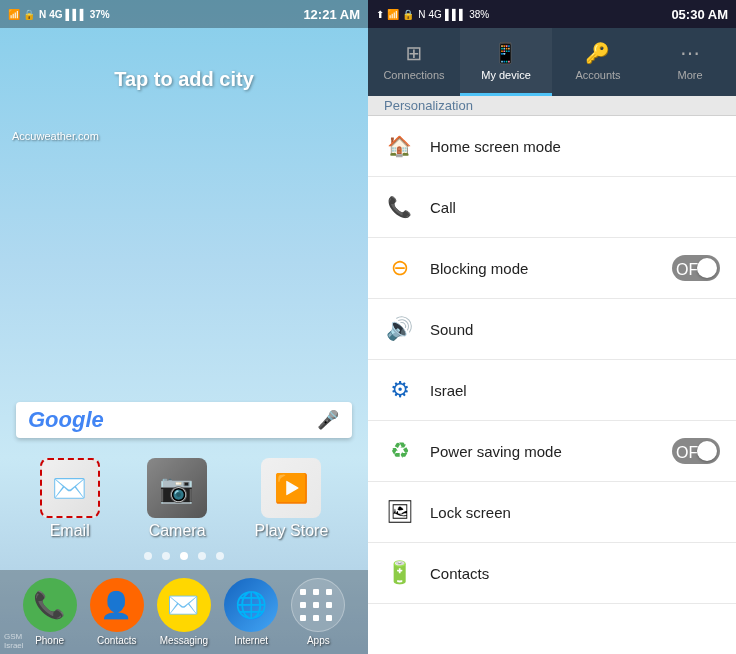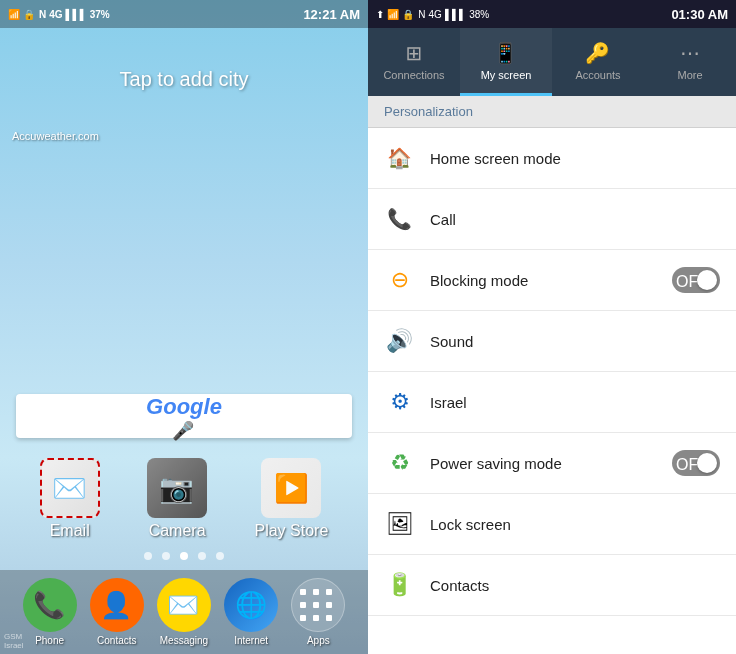--- a/index.html
+++ b/index.html
@@ -49,46 +49,45 @@
     .weather-section {
       flex: 1;
       display: flex;
       flex-direction: column;
       align-items: center;
       padding-top: 40px;
     }
     .tap-to-add {
       color: white;
       font-size: 20px;
-      font-weight: normal;
+      font-weight: bold;
       text-shadow: 1px 1px 3px rgba(0,0,0,0.4);
       margin-bottom: 60px;
       text-align: center;
     }
     .accuweather {
       position: absolute;
       left: 12px;
       top: 130px;
       color: white;
       font-size: 11px;
       text-shadow: 1px 1px 2px rgba(0,0,0,0.5);
     }
 
     
     .google-bar {
       margin: 0 16px;
       background: white;
       border-radius: 4px;
-      height: 44px;
+      height: 36px;
       display: flex;
       align-items: center;
       padding: 0 12px;
       margin-bottom: 20px;
       box-shadow: 0 2px 4px rgba(0,0,0,0.2);
-      flex-direction: column;
     }
     .google-text {
       flex: 1;
       font-size: 22px;
       color: #4285F4;
       font-style: italic;
       font-weight: bold;
     }
     .mic-icon {
       color: #999;
@@ -237,21 +236,21 @@
       border-bottom: 3px solid #4FC3F7;
       background: rgba(255,255,255,0.05);
     }
     .tab-icon {
       font-size: 20px;
     }
 
     
     .section-header {
       background: #E8E8E8;
-      padding: 8px 16px;
+      padding: 2px 16px;
       font-size: 13px;
       color: #5a7a9a;
       border-bottom: 1px solid #d0d0d0;
     }
 
     
     .settings-list {
       flex: 1;
       overflow-y: auto;
       background: white;
@@ -440,31 +439,31 @@
   <div class="status-bar-right">
     <div class="status-icons-right">
       <span>⬆</span>
       <span>📶</span>
       <span>🔒</span>
       <span>N</span>
       <span>4G</span>
       <span>▌▌▌</span>
       <span>38%</span>
     </div>
-    <div class="status-time-right">01:30 AM</div>
+    <div class="status-time-right">05:30 AM</div>
   </div>
 
   <div class="settings-tabs">
     <div class="tab">
       <span class="tab-icon">⊞</span>
       <span>Connections</span>
     </div>
     <div class="tab active">
       <span class="tab-icon">📱</span>
-      <span>My screen</span>
+      <span>My device</span>
     </div>
     <div class="tab">
       <span class="tab-icon">🔑</span>
       <span>Accounts</span>
     </div>
     <div class="tab">
       <span class="tab-icon">⋯</span>
       <span>More</span>
     </div>
   </div>

